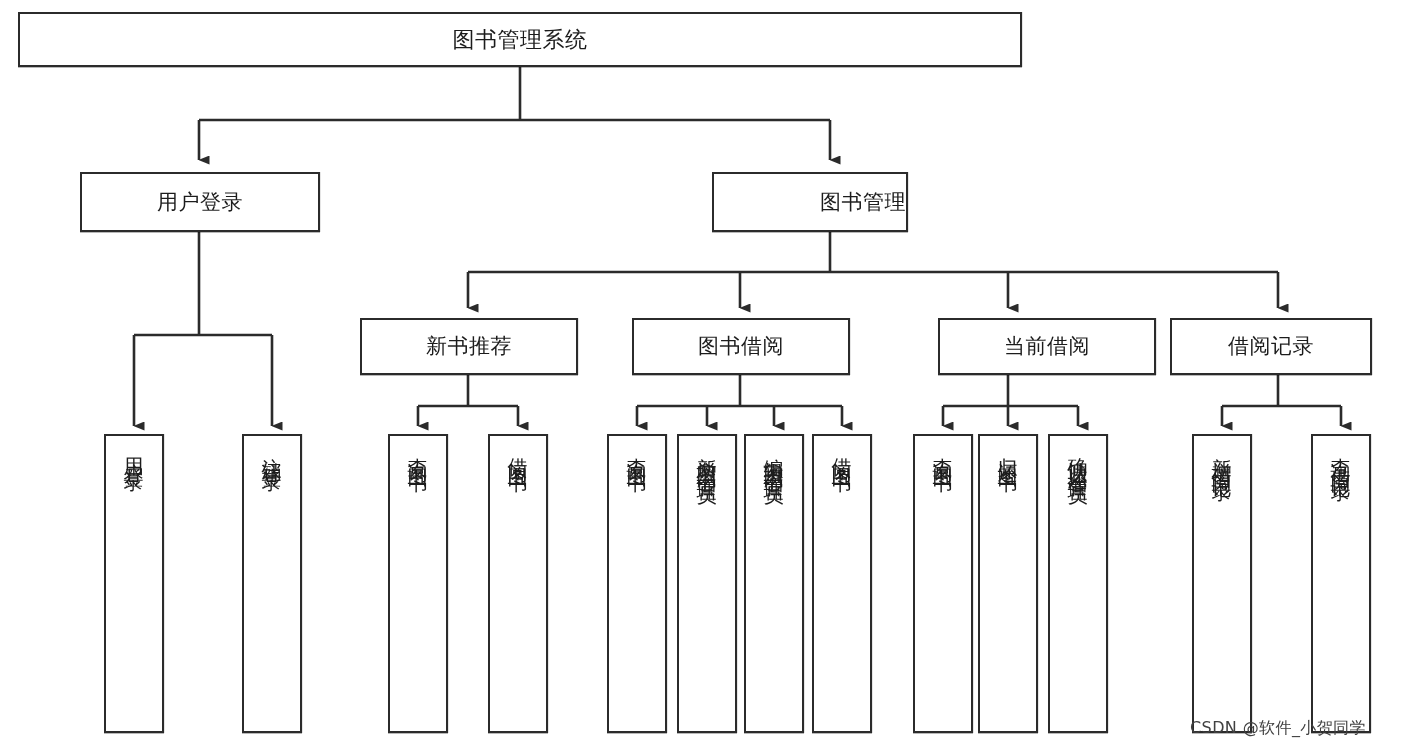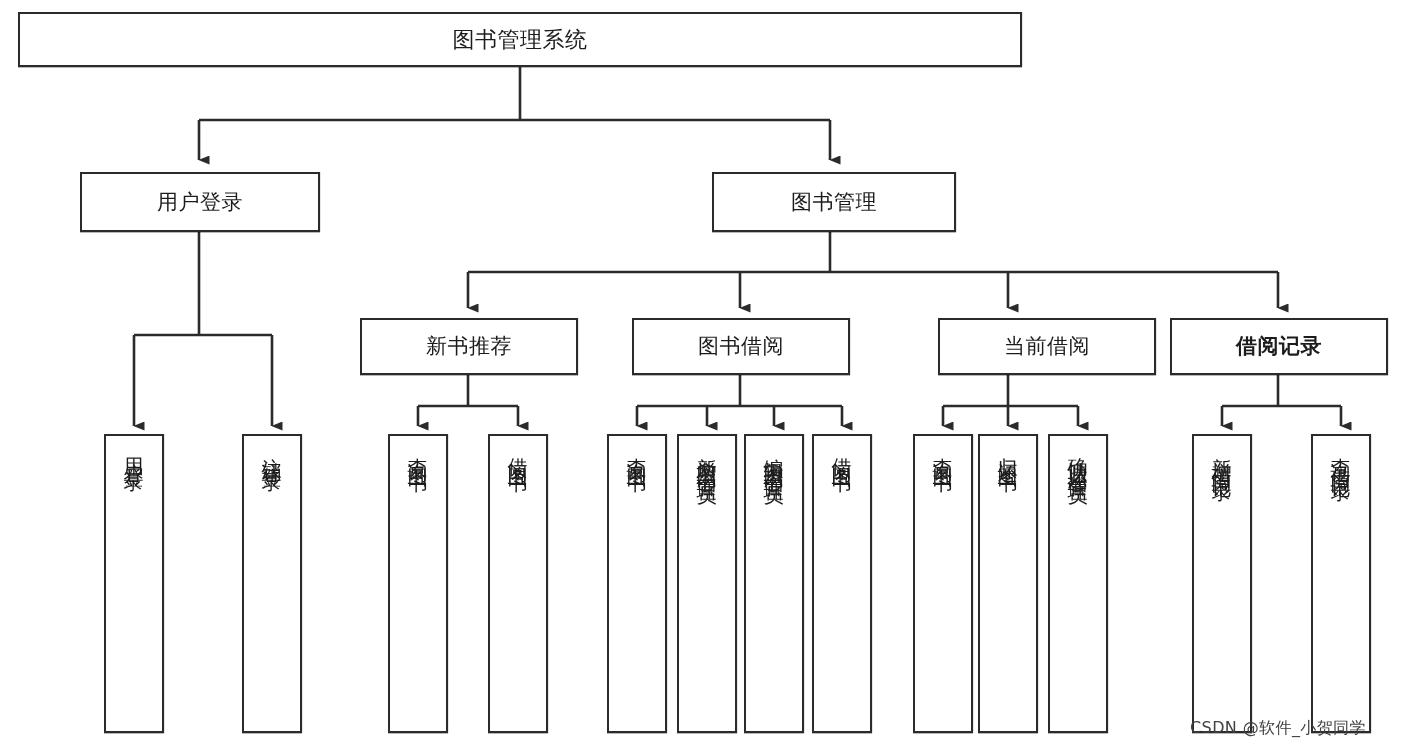--- a/index.html
+++ b/index.html
@@ -120,34 +120,34 @@
     </g>
   </svg>
 
   <div class="node horiz root" style="left:18px; top:12px; width:1004px; height:55px;">
     <span class="label">图书管理系统</span>
   </div>
 
   <div class="node horiz" style="left:80px; top:172px; width:240px; height:60px;">
     <span class="label">用户登录</span>
   </div>
-  <div class="node horiz" style="left:712px; top:172px; width:244px; height:60px;">
+  <div class="node horiz" style="left:712px; top:172px; width:196px; height:60px;justify-content:flex-end;">
     <span class="label">图书管理</span>
   </div>
 
   <div class="node horiz" style="left:360px; top:318px; width:218px; height:57px;">
     <span class="label">新书推荐</span>
   </div>
   <div class="node horiz" style="left:632px; top:318px; width:218px; height:57px;">
     <span class="label">图书借阅</span>
   </div>
   <div class="node horiz" style="left:900px; top:318px; width:218px; height:57px;margin-left:38px;">
     <span class="label">当前借阅</span>
   </div>
-  <div class="node horiz" style="left:1170px; top:318px; width:218px; height:57px;font-weight:bold;">
+  <div class="node horiz" style="left:1170px; top:318px; width:202px; height:57px;">
     <span class="label">借阅记录</span>
   </div>
 
   <div class="node vert" style="left:104px; top:434px; width:60px; height:299px;">
     <span class="label">用户登录</span>
   </div>
   <div class="node vert" style="left:242px; top:434px; width:60px; height:299px;">
     <span class="label">注销登录</span>
   </div>
 

